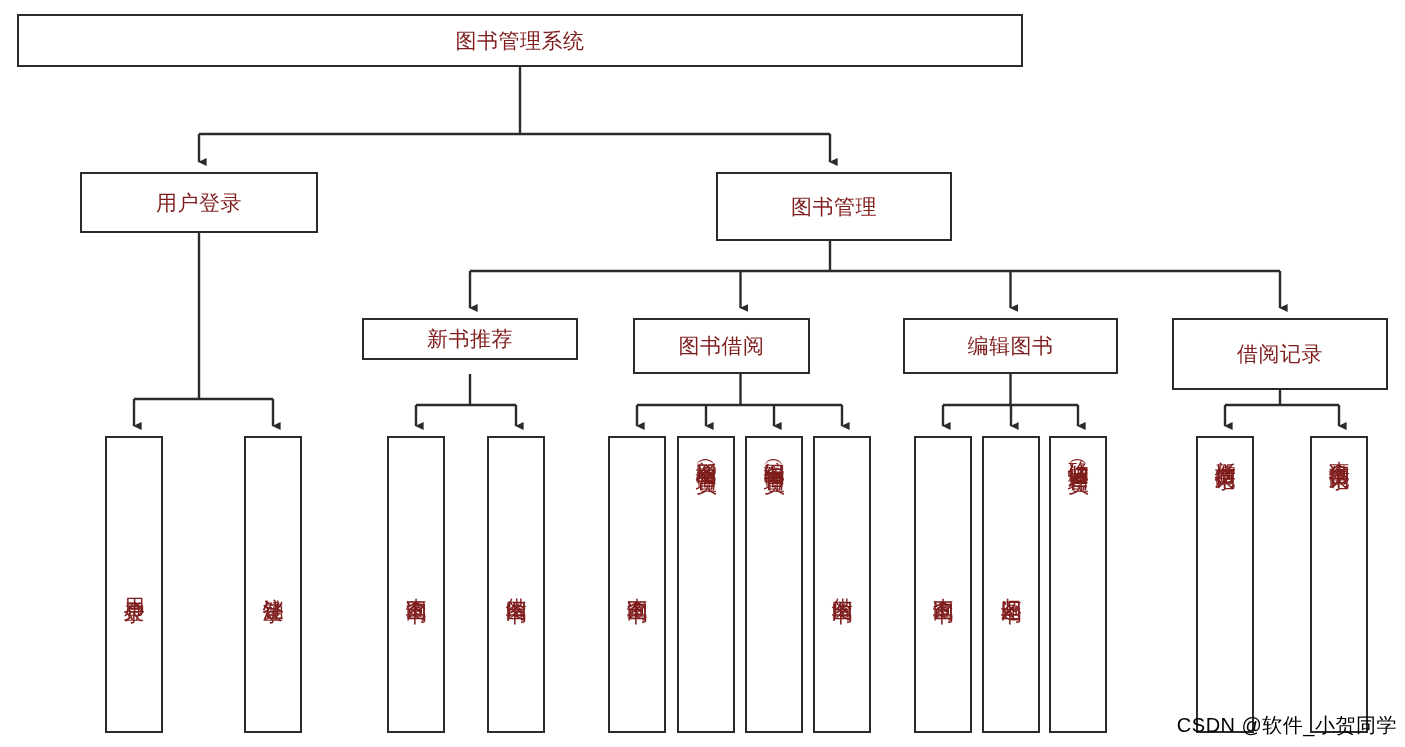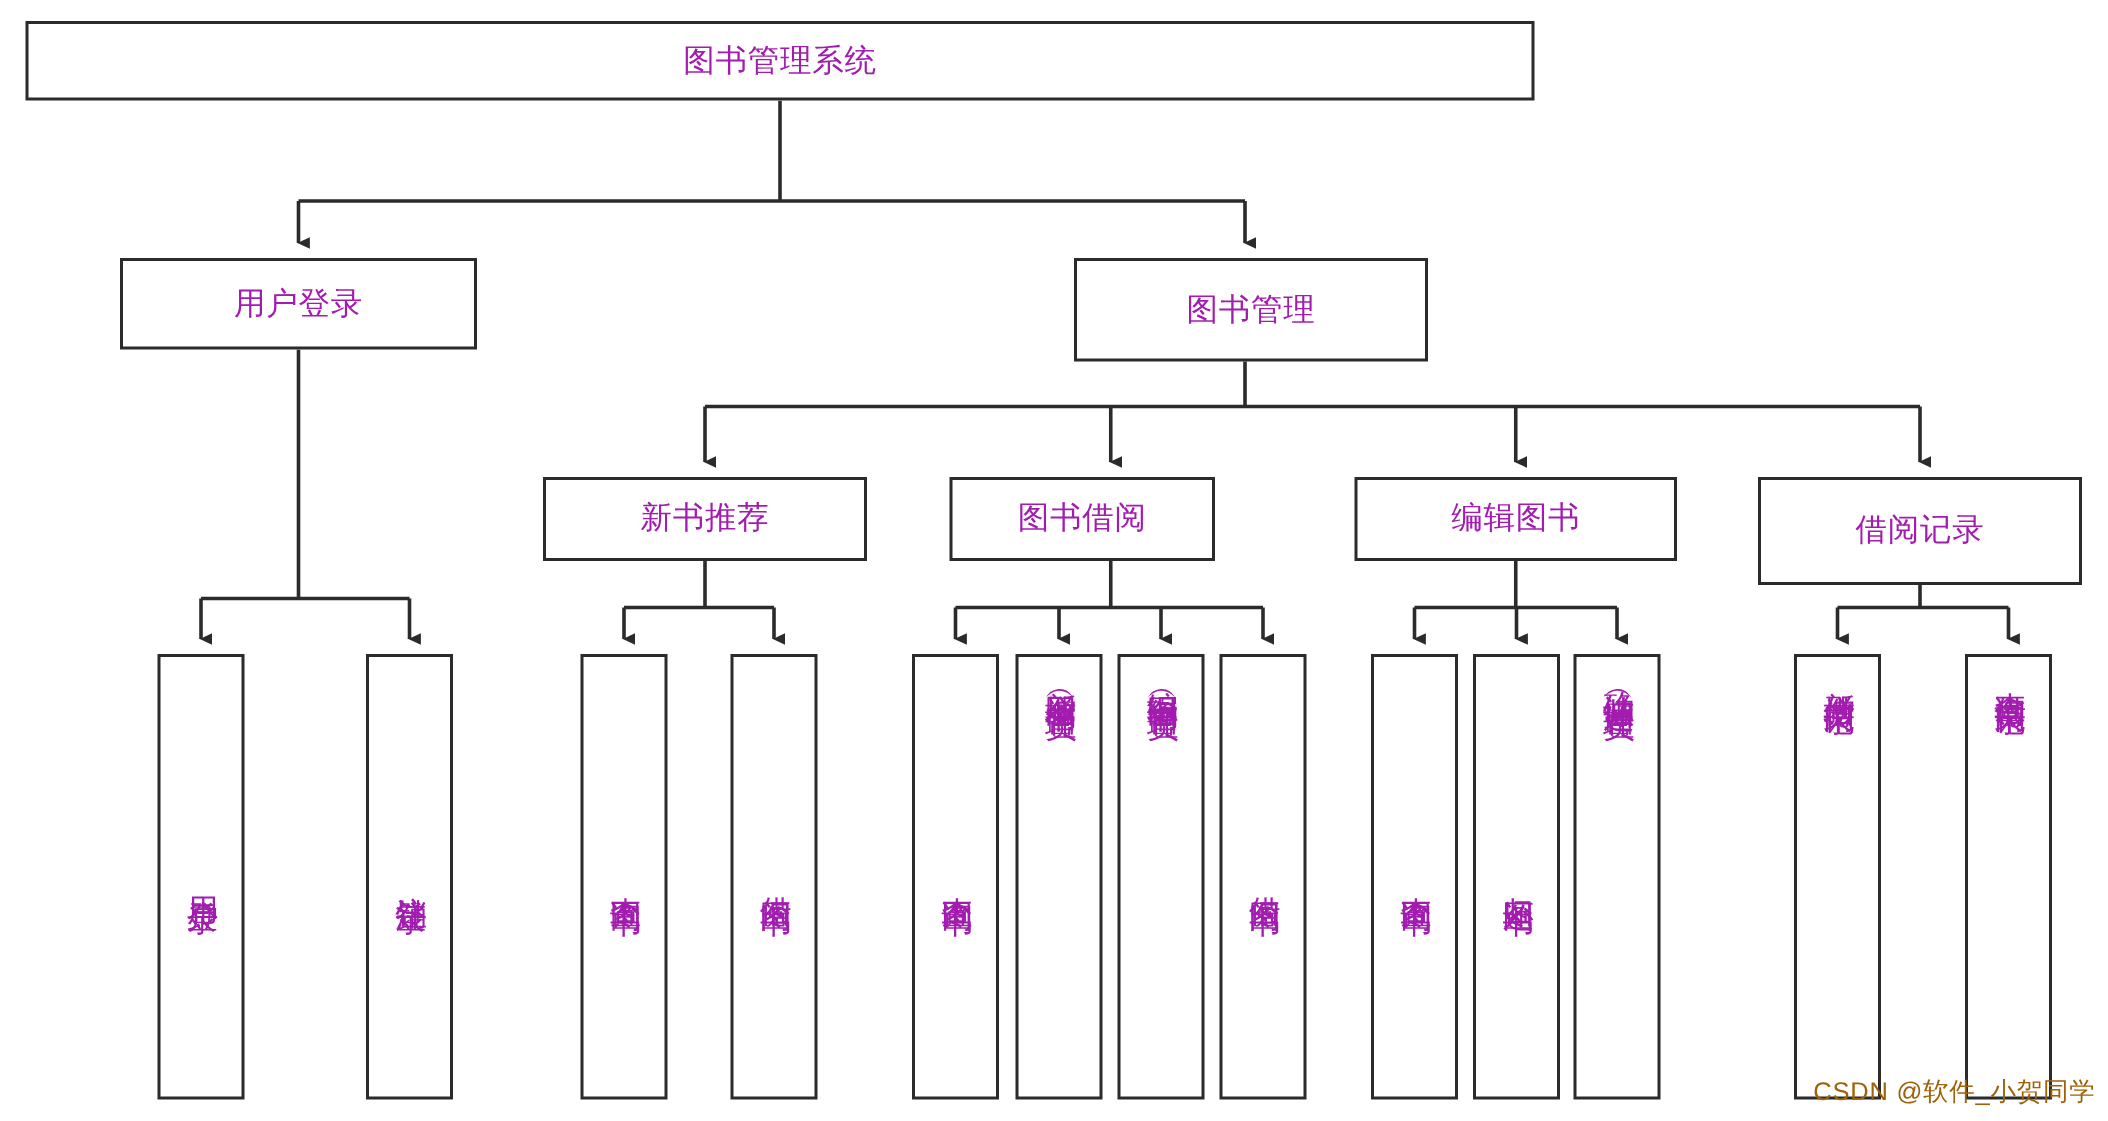--- a/index.html
+++ b/index.html
@@ -34,21 +34,21 @@
     display: flex;
     align-items: center;
     justify-content: center;
     color: #1b1b1b;
   }
   .node-label {
     font-size: 21px;
     line-height: 1.12;
     letter-spacing: 0.5px;
     white-space: nowrap;
-    color: #a21caf;
+    color: #7f1d1d;
   }
   .node.horizontal .node-label {
     writing-mode: horizontal-tb;
   }
   .node.vertical {
     align-items: flex-start;
     justify-content: center;
     padding-top: 6px;
   }
   .node.vertical .node-label {
@@ -60,22 +60,22 @@
     white-space: nowrap;
   }
   .node.vertical.centered {
     align-items: center;
     padding-top: 0;
   }
   #watermark {
     position: absolute;
     right: 8px;
     bottom: 8px;
-    font-size: 17px;
-    color: #a16207;
+    font-size: 20px;
+    color: #000000;
     letter-spacing: 0.5px;
     white-space: nowrap;
     user-select: none;
   }
 </style>
 </head>
 <body>
 
 <div id="diagram-root">
 
@@ -125,21 +125,21 @@
   <div id="nodes-layer">
       <div class="node horizontal" style="left: 17px; top: 14px; width: 1006px; height: 53px;">
         <span class="node-label">图书管理系统</span>
       </div>
       <div class="node horizontal" style="left: 80px; top: 172px; width: 238px; height: 61px;">
         <span class="node-label">用户登录</span>
       </div>
       <div class="node horizontal" style="left: 716px; top: 172px; width: 236px; height: 69px;">
         <span class="node-label">图书管理</span>
       </div>
-      <div class="node horizontal" style="left: 362px; top: 318px; width: 216px; height: 56px;">
+      <div class="node horizontal" style="left: 362px; top: 318px; width: 216px; height: 42px;">
         <span class="node-label">新书推荐</span>
       </div>
       <div class="node horizontal" style="left: 633px; top: 318px; width: 177px; height: 56px;">
         <span class="node-label">图书借阅</span>
       </div>
       <div class="node horizontal" style="left: 903px; top: 318px; width: 215px; height: 56px;">
         <span class="node-label">编辑图书</span>
       </div>
       <div class="node horizontal" style="left: 1172px; top: 318px; width: 216px; height: 72px;">
         <span class="node-label">借阅记录</span>

